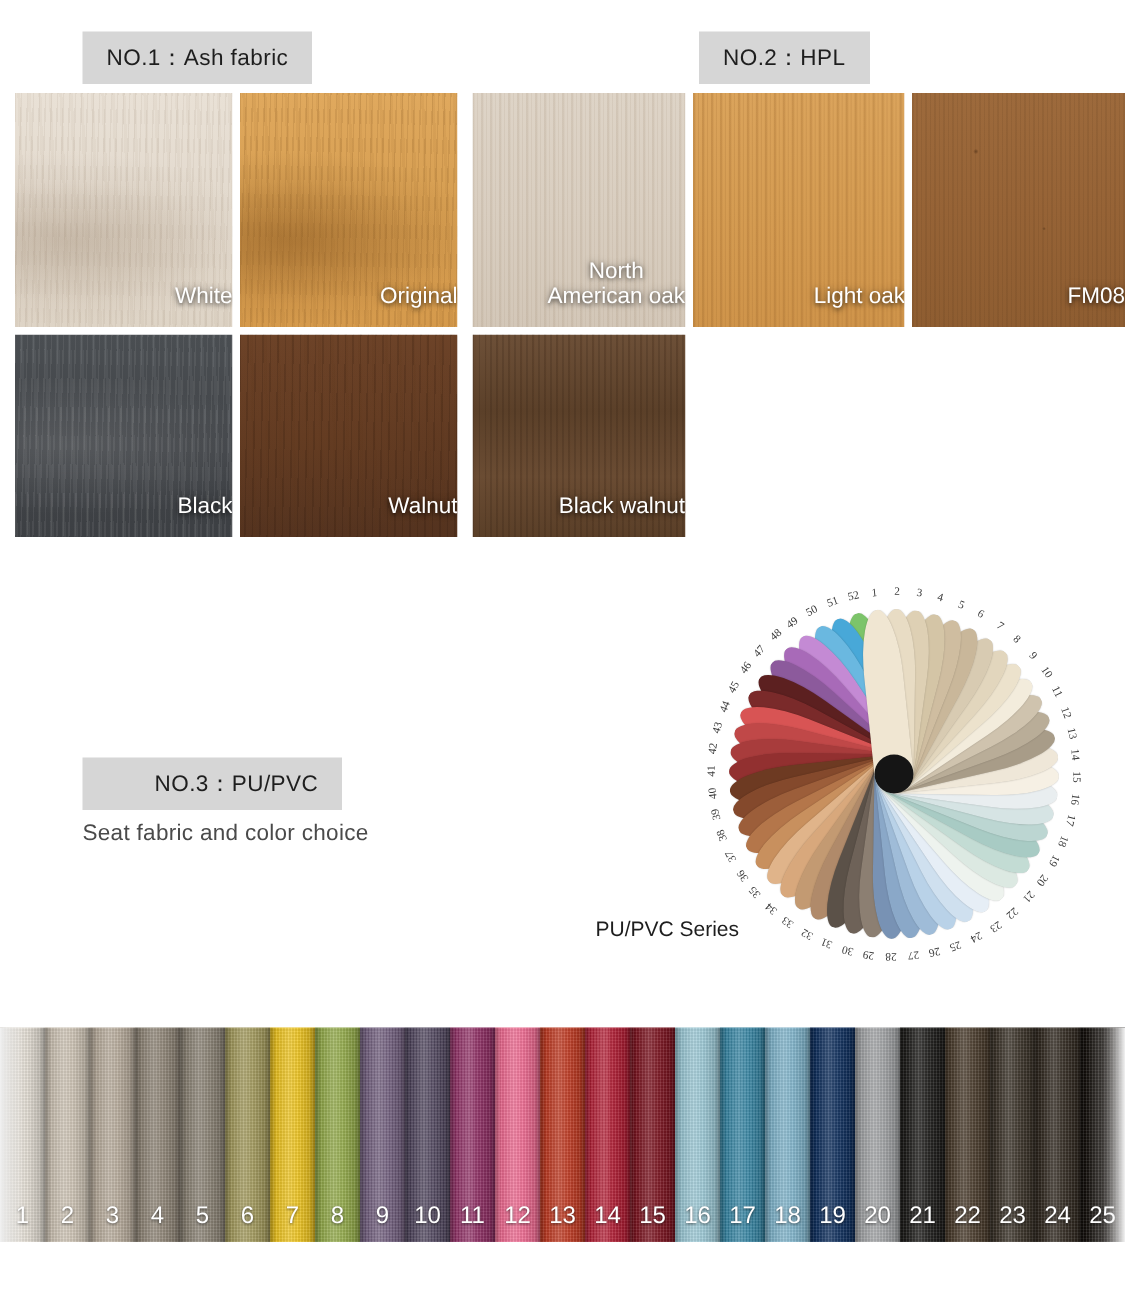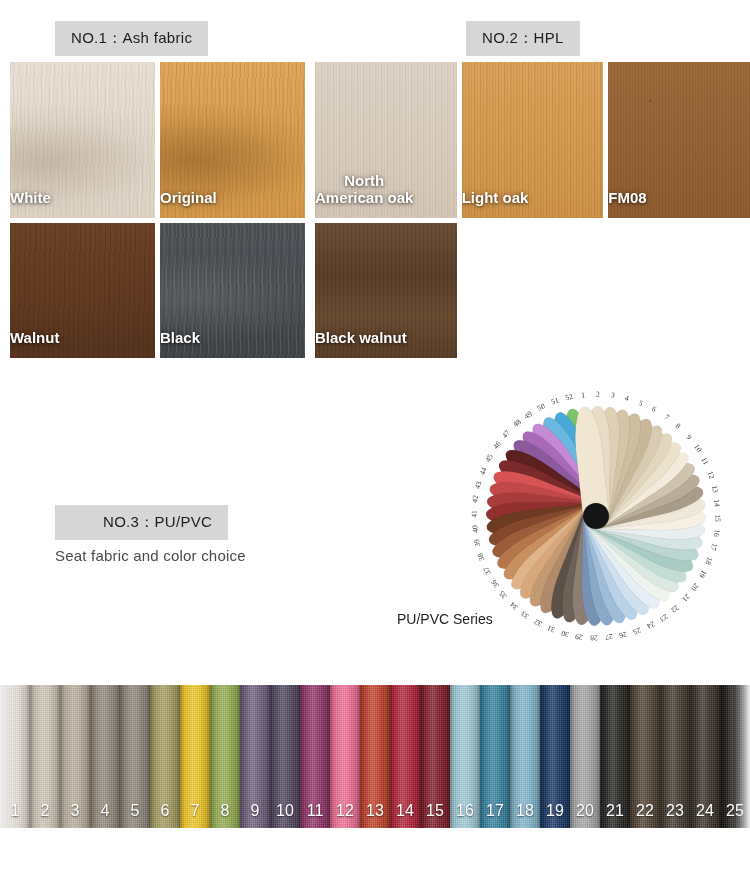--- a/index.html
+++ b/index.html
@@ -38,22 +38,21 @@
   
   .grid { position:absolute; display:grid; gap:5px; }
   #grid-ash { left:10px;  top:62px; width:295px;  grid-template-columns:repeat(2,1fr); grid-template-rows:156px 135px; }
   #grid-hpl { left:315px; top:62px; width:435px;  grid-template-columns:repeat(3,1fr); grid-template-rows:156px 135px; }
 
   .swatch {
     position:relative;
     overflow:hidden;
     display:flex;
     align-items:flex-end;
-    justify-content:flex-start;
-    font-weight:bold;
+    justify-content:flex-end;
   }
   .swatch .grain { position:absolute; inset:0; }
   .swatch .label {
     position:relative;
     z-index:2;
     color:#fff;
     font-size:15px;
     line-height:1.15;
     text-align:center;
     padding-bottom:12px;
@@ -226,26 +225,26 @@
 <div class="grid" id="grid-ash">
   <div class="swatch">
     <div class="grain w-white"></div>
     <div class="label">White</div>
   </div>
   <div class="swatch">
     <div class="grain w-original"></div>
     <div class="label">Original</div>
   </div>
   <div class="swatch">
+    <div class="grain w-black"></div>
+    <div class="label">Black</div>
+  </div>
+  <div class="swatch">
     <div class="grain w-walnut"></div>
     <div class="label">Walnut</div>
-  </div>
-  <div class="swatch">
-    <div class="grain w-black"></div>
-    <div class="label">Black</div>
   </div>
 </div>
 
 <div class="badge" id="badge-hpl">NO.2：HPL</div>
 
 <div class="grid" id="grid-hpl">
   <div class="swatch">
     <div class="grain w-naoak"></div>
     <div class="label">North
 American oak</div>

